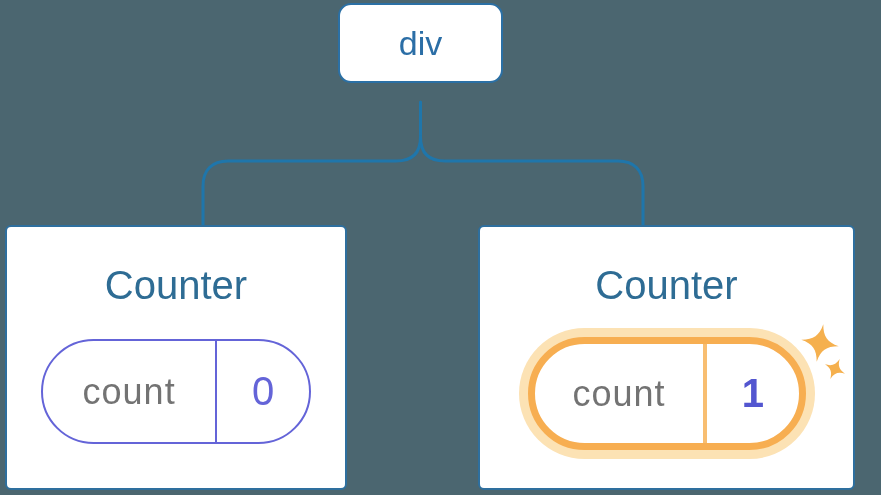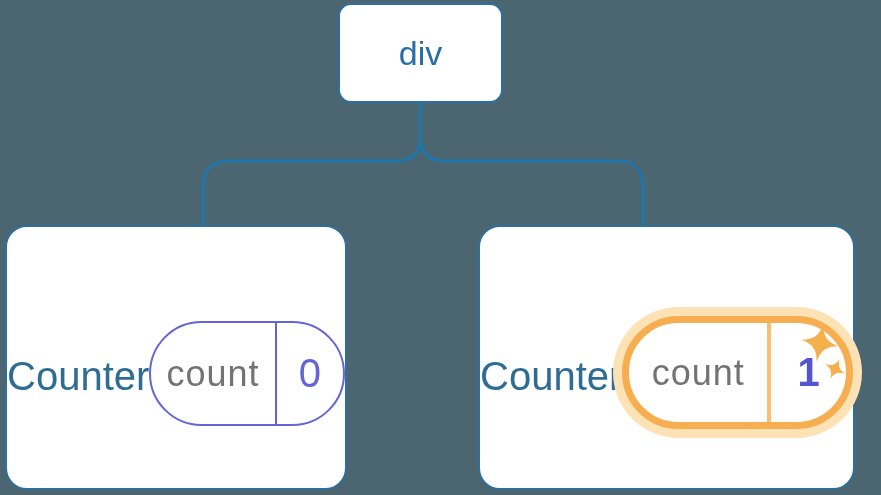--- a/index.html
+++ b/index.html
@@ -11,31 +11,31 @@
     position:relative;
     width:881px;height:495px;
     background:#4B6670;
     overflow:hidden;
   }
   .connectors{
     position:absolute;left:0;top:0;width:881px;height:495px;
     pointer-events:none;
   }
   .root-node{
-    position:absolute;left:338px;top:3px;width:165px;height:100px;
+    position:absolute;left:338px;top:3px;width:165px;height:80px;
     background:#fff;border:2.5px solid #2B70A5;border-radius:13px;
     box-sizing:border-box;
     display:flex;align-items:center;justify-content:center;
     font-size:34px;font-weight:500;color:#2B6EA6;
   }
   .card{
     position:absolute;top:225px;height:265px;
-    background:#fff;border:2.5px solid #2E6F9E;border-radius:22px;
+    background:#fff;border:2.5px solid #2E6F9E;border-radius:6px;
     box-sizing:border-box;
-    display:flex;flex-direction:row;align-items:center;
+    display:flex;flex-direction:column;align-items:center;
   }
   .card.left{left:5px;width:342px;}
   .card.right{left:478px;width:377px;}
   .card-title{
     margin-top:36px;
     font-size:40px;font-weight:500;color:#2E6C94;
     line-height:1.1;
   }
   .pill{
     display:flex;box-sizing:border-box;background:#fff;

